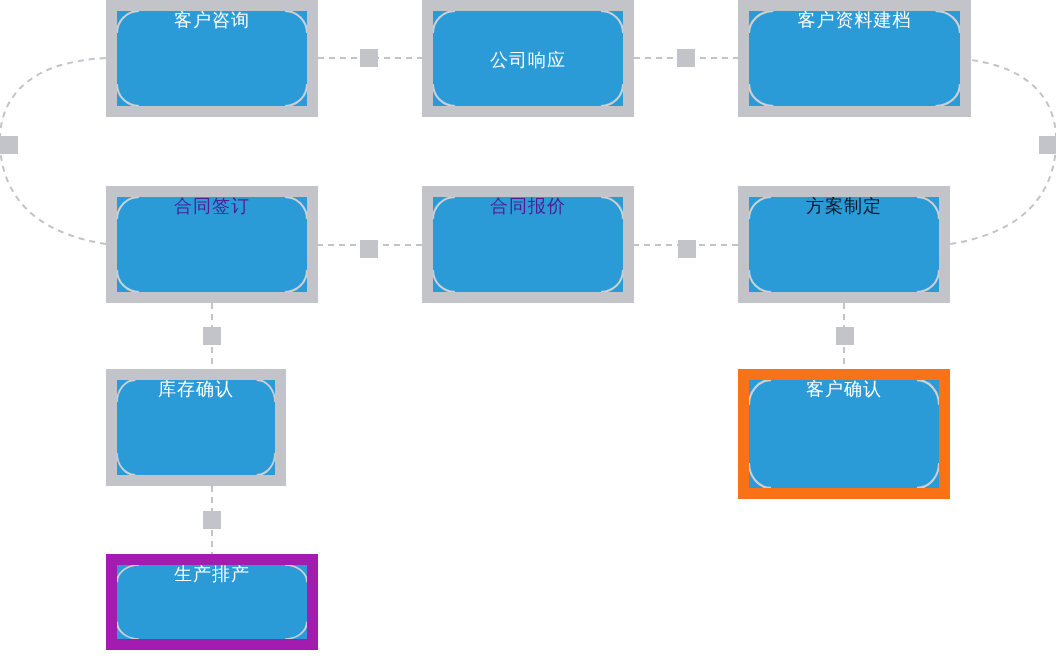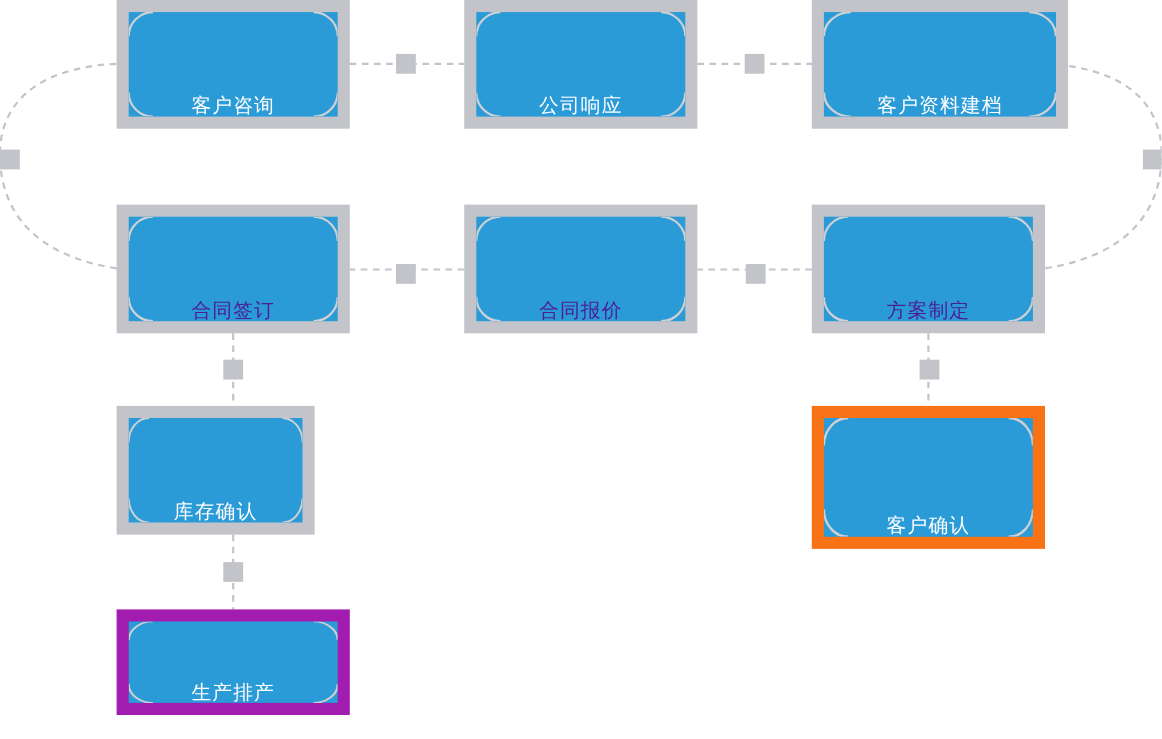--- a/index.html
+++ b/index.html
@@ -50,21 +50,21 @@
     background: #c3c4c9;           
     padding: 11px;
   }
   .node-inner {
     position: relative;
     width: 100%;
     height: 100%;
     background: #2b9bd8;           
     box-sizing: border-box;
     display: flex;
-    align-items: flex-end;
+    align-items: flex-start;
     justify-content: center;
     overflow: hidden;
   }
   
   .node-arc {
     position: absolute;
     left: 0;
     top: 0;
     width: 100%;
     height: 100%;
@@ -149,21 +149,21 @@
             <path d="M 0 22 A 22 22 0 0 1 22 0 M 168 0 A 22 22 0 0 1 190 22 M 190 73 A 22 22 0 0 1 168 95 M 22 95 A 22 22 0 0 1 0 73" fill="none" stroke="#cfd0d4" stroke-width="2"></path>
           </svg>
           <span class="node-label" style="color: #4c1d95;">合同报价</span>
         </div>
       </div>
       <div class="node" style="left: 738px; top: 186px; width: 212px; height: 117px; background: rgb(195, 196, 201);">
         <div class="node-inner" style="background: rgb(43, 155, 216);">
           <svg class="node-arc" viewBox="0 0 190 95" preserveAspectRatio="none">
             <path d="M 0 22 A 22 22 0 0 1 22 0 M 168 0 A 22 22 0 0 1 190 22 M 190 73 A 22 22 0 0 1 168 95 M 22 95 A 22 22 0 0 1 0 73" fill="none" stroke="#cfd0d4" stroke-width="2"></path>
           </svg>
-          <span class="node-label" style="color: #4c1d95;">方案制定</span>
+          <span class="node-label" style="color: #0f172a;">方案制定</span>
         </div>
       </div>
       <div class="node" style="left: 106px; top: 369px; width: 180px; height: 117px; background: rgb(195, 196, 201);">
         <div class="node-inner" style="background: rgb(43, 155, 216);">
           <svg class="node-arc" viewBox="0 0 190 95" preserveAspectRatio="none">
             <path d="M 0 22 A 22 22 0 0 1 22 0 M 168 0 A 22 22 0 0 1 190 22 M 190 73 A 22 22 0 0 1 168 95 M 22 95 A 22 22 0 0 1 0 73" fill="none" stroke="#cfd0d4" stroke-width="2"></path>
           </svg>
           <span class="node-label" style="color: rgb(255, 255, 255);">库存确认</span>
         </div>
       </div>

